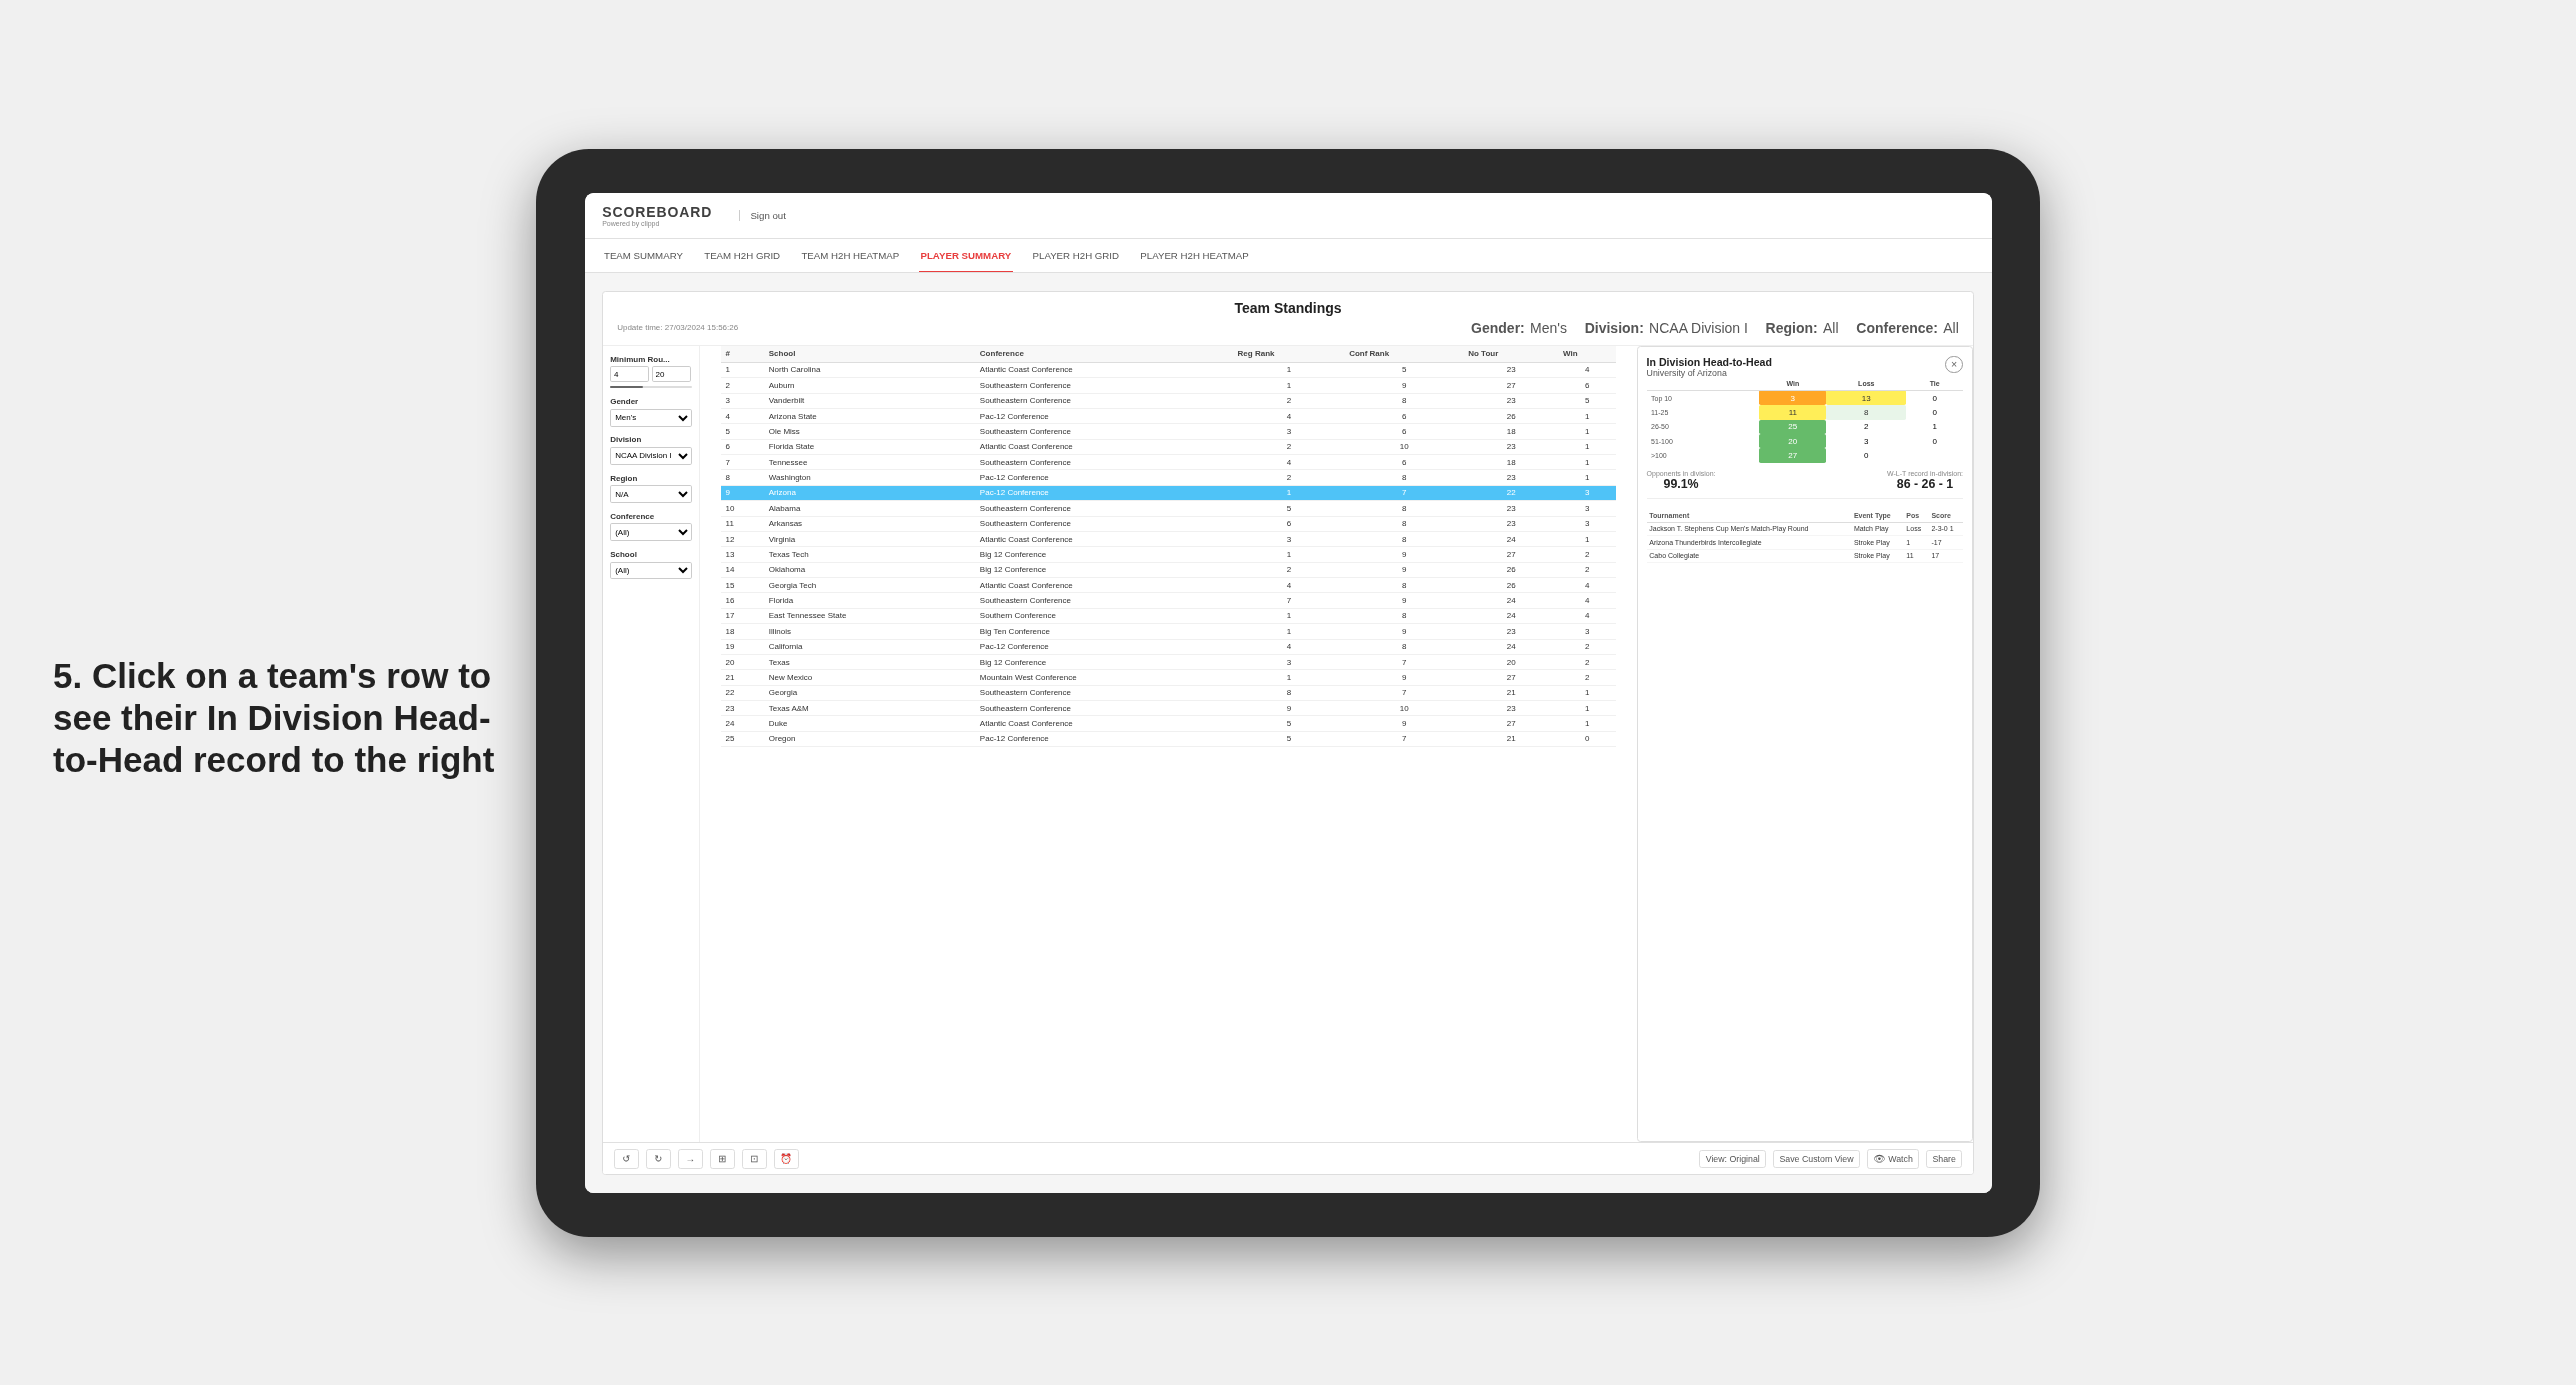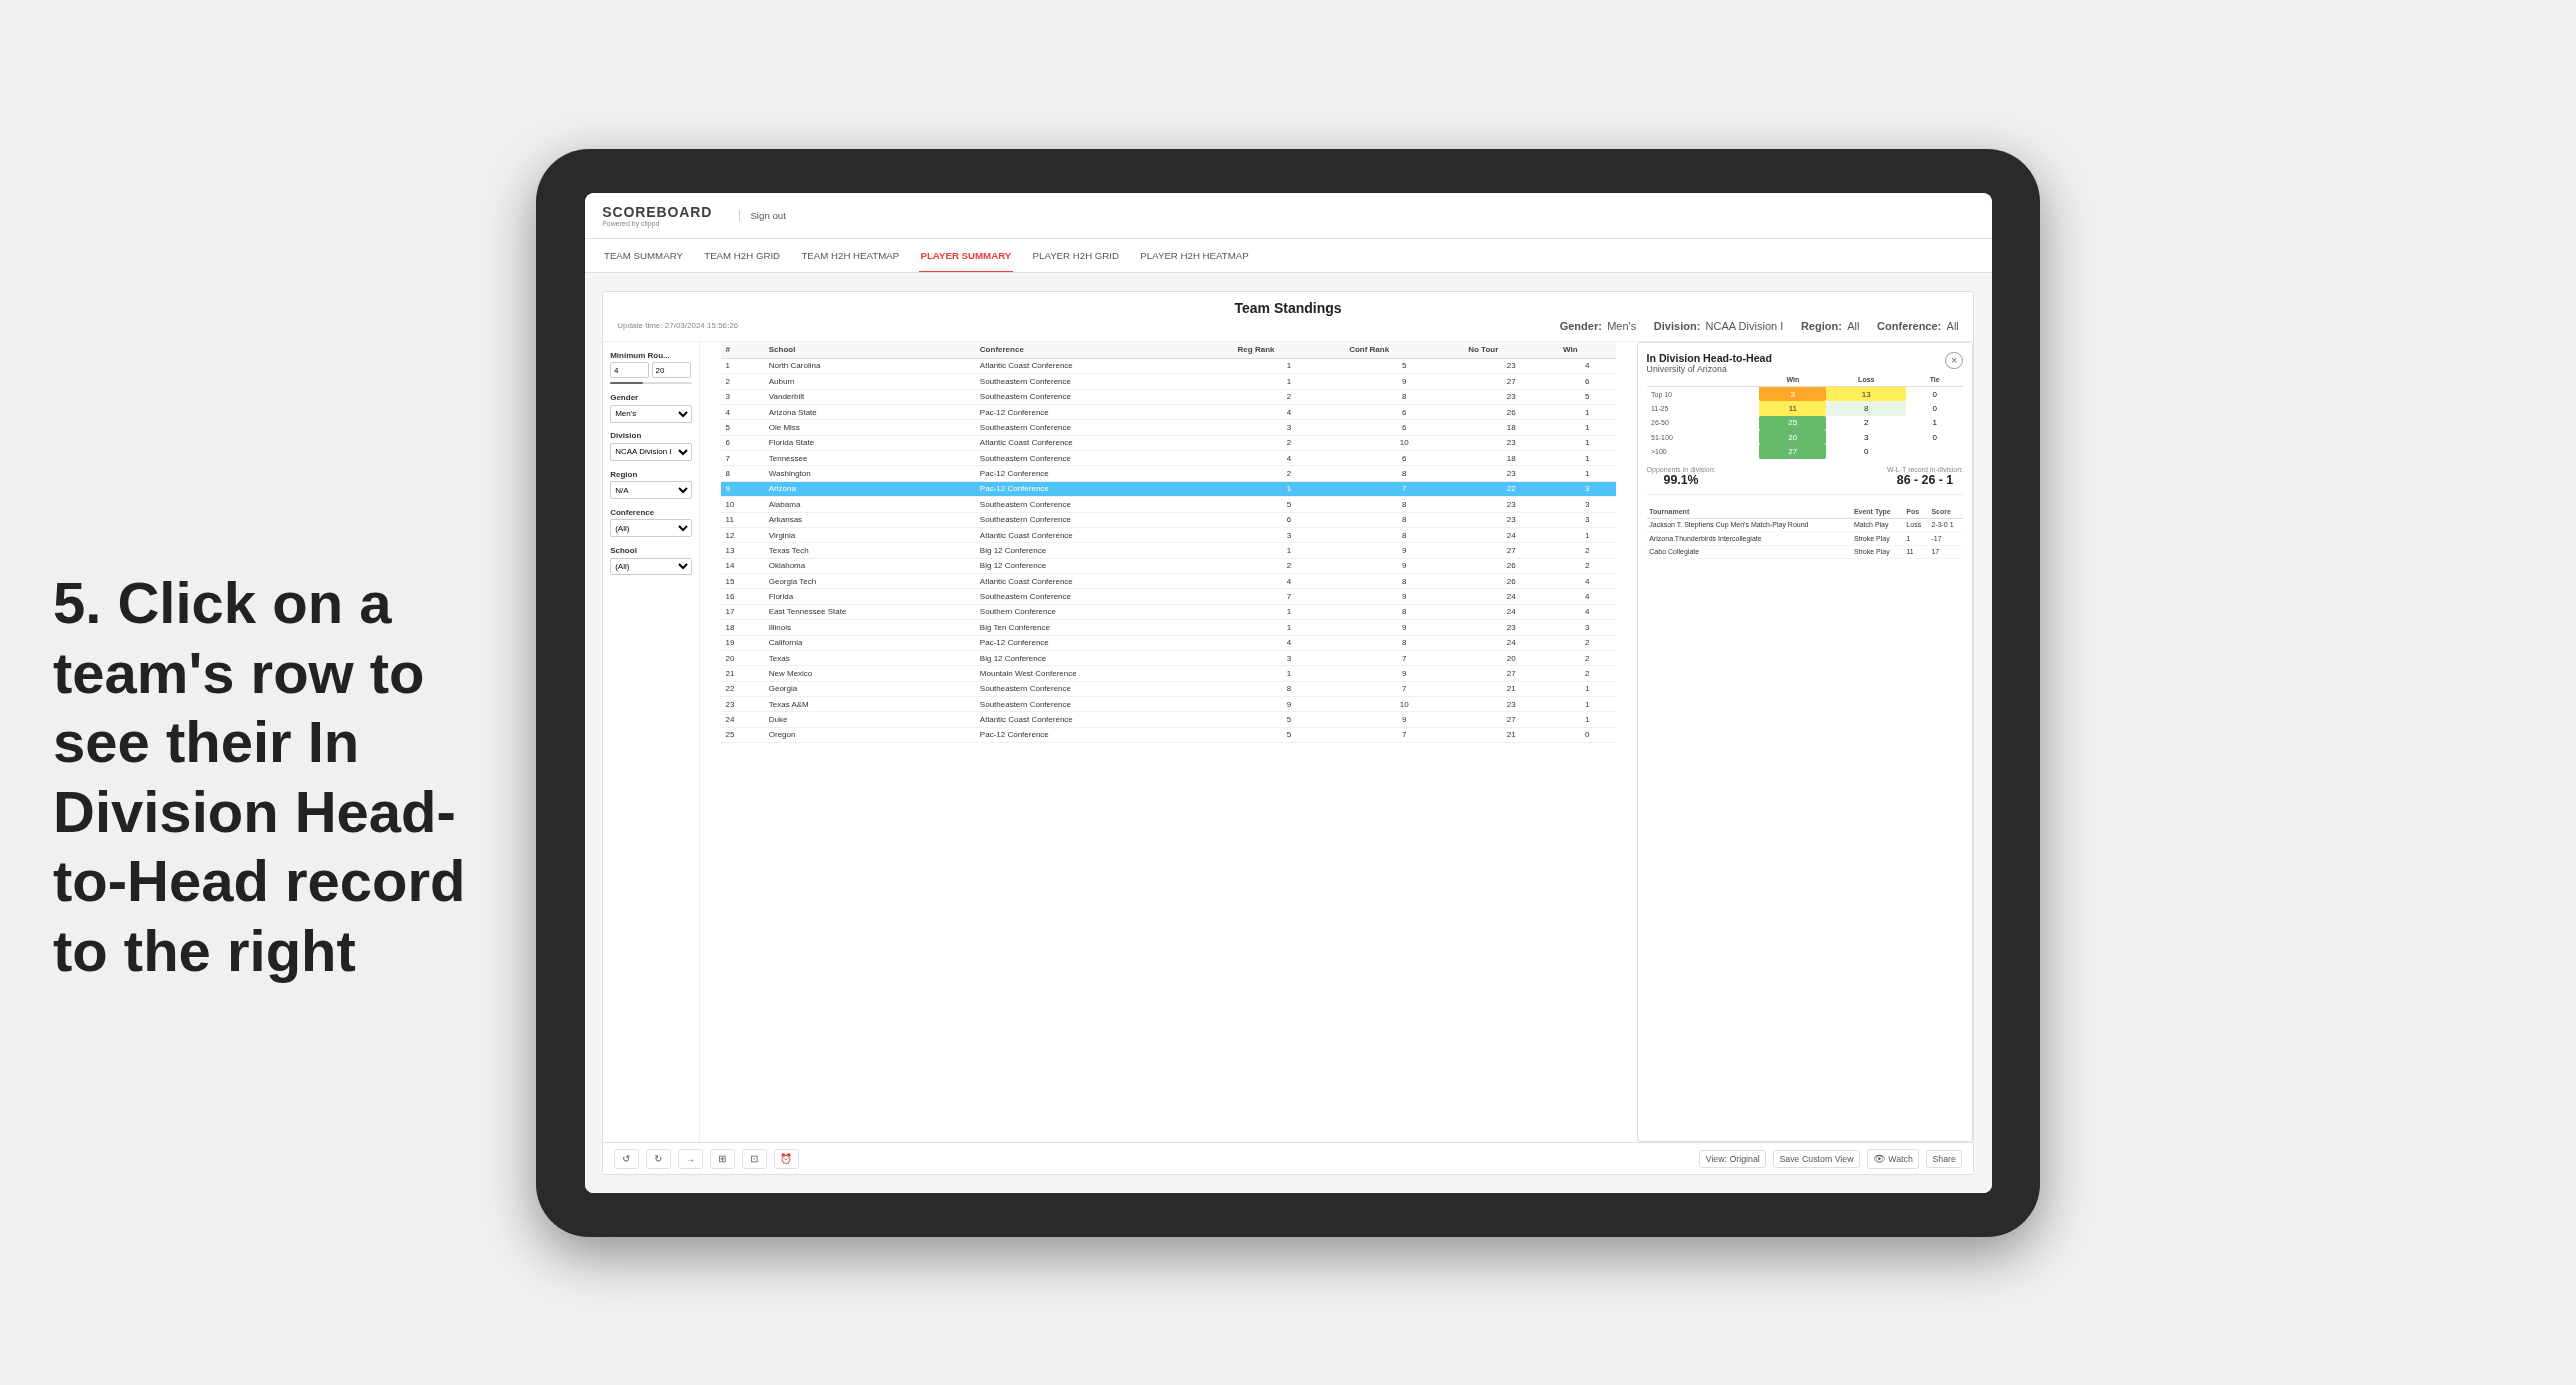--- a/index.html
+++ b/index.html
@@ -125,21 +125,21 @@
       padding: 17.7px;
       gap: 17.7px;
       background: #f5f5f5;
     }
     
     .annotation {
       position: absolute;
       left: 53px;
       top: 50%;
       transform: translateY(-30%);
-      font-size: 58px;
+      font-size: 35px;
       font-weight: 700;
       color: #222;
       line-height: 1.2;
       width: 460px;
     }
     
     .content-panel {
       flex: 1;
       background: #fff;
       border: 0.9px solid #ddd;
@@ -157,21 +157,21 @@
       font-size: 14px;
       font-weight: 700;
       color: #222;
       text-align: center;
     }
     .filter-row {
       display: flex;
       gap: 17.7px;
       padding: 5.3px 14px;
       align-items: center;
-      font-size: 11px;
+      font-size: 14px;
       color: #555;
       border-bottom: 0.9px solid #f0f0f0;
     }
     .filter-item {
       display: flex;
       gap: 5.3px;
       align-items: center;
     }
     .filter-label {
       font-weight: 600;

